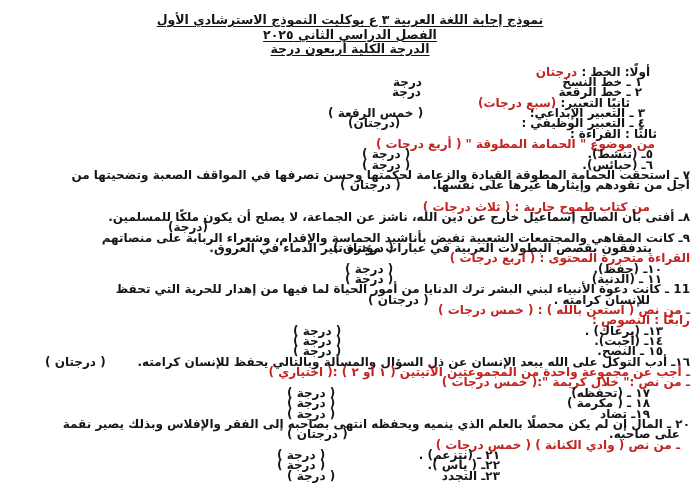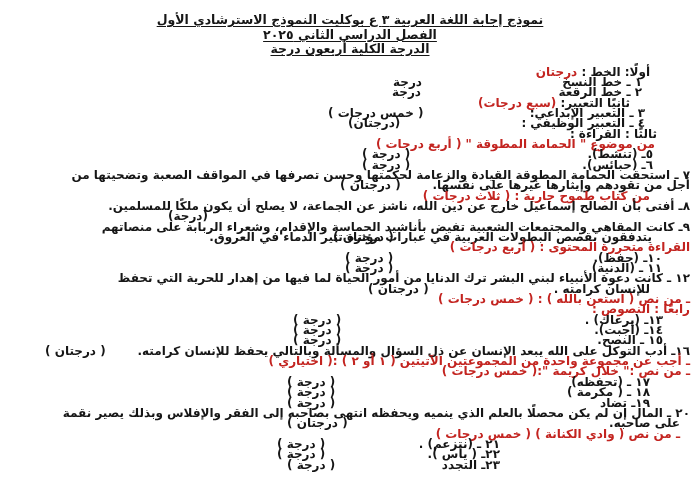--- a/index.html
+++ b/index.html
@@ -29,39 +29,39 @@
   <div class="title-block">
     <div class="t">نموذج إجابة اللغة العربية ٣ ع بوكليت النموذج الاسترشادي الأول</div>
     <div class="t">الفصل الدراسي الثاني ٢٠٢٥</div>
     <div class="t">الدرجة الكلية أربعون درجة</div>
   </div>
   <div class="content">
       <div class="row header" style="margin-right: 40px;"><span class="line-text">أولًا: الخط : </span><span class="red-part">درجتان</span></div>
       <div class="row item" style="margin-right: 48px;"><span class="line-text">١ ـ خط النسخ</span><span class="score" style="left: 393px;">درجة</span></div>
       <div class="row item" style="margin-right: 48px;"><span class="line-text">٢ ـ خط الرقعة</span><span class="score" style="left: 392px;">درجة</span></div>
       <div class="row header" style="margin-right: 60px;"><span class="line-text">ثانيًا التعبير: </span><span class="red-part">(سبع درجات)</span></div>
-      <div class="row item" style="margin-right: 45px;"><span class="line-text">٣ ـ التعبير الإبداعي:</span><span class="score" style="left: 328px;">( خمس درجات )</span></div>
+      <div class="row item" style="margin-right: 45px;"><span class="line-text">٣ ـ التعبير الإبداعي:</span><span class="score" style="left: 328px;">( خمس الرقعة )</span></div>
       <div class="row item" style="margin-right: 45px;"><span class="line-text">٤ ـ التعبير الوظيفي :</span><span class="score" style="left: 348px;">(درجتان)</span></div>
       <div class="row header" style="margin-right: 33px;"><span class="line-text">ثالثًا : القراءة :</span></div>
       <div class="row header red" style="margin-right: 35px;"><span class="line-text">من موضوع " الحمامة المطوقة " ( أربع درجات )</span></div>
       <div class="row item" style="margin-right: 37px;"><span class="line-text">٥ـ (تنشط).</span><span class="score" style="left: 362px;">( درجة )</span></div>
       <div class="row item" style="margin-right: 37px;"><span class="line-text">٦ـ (حبائس).</span><span class="score" style="left: 362px;">( درجة )</span></div>
       <div class="row para"><span class="line-text">٧ ـ استحقت الحمامة المطوقة القيادة والزعامة لحكمتها وحسن تصرفها في المواقف الصعبة وتضحيتها من</span></div>
       <div class="row item"><span class="line-text">أجل من تقودهم وإيثارها غيرها على نفسها.</span><span class="score" style="left: 340px;">( درجتان )</span></div>
-      <div class="row header red" style="margin-right: 40px;"><span class="line-text">من كتاب طموح جارية : ( ثلاث درجات )</span></div>
+      <div class="row header red" style="margin-right: 40px; margin-top: 11px;"><span class="line-text">من كتاب طموح جارية : ( ثلاث درجات )</span></div>
       <div class="row para"><span class="line-text">٨ـ أفتى بأن الصالح إسماعيل خارج عن دين الله، ناشز عن الجماعة، لا يصلح أن يكون ملكًا للمسلمين.</span></div>
       <div class="row note">
         <span class="score" style="left: 140px;">(درجة)</span>
       </div>
       <div class="row para"><span class="line-text">٩ـ كانت المقاهي والمجتمعات الشعبية تفيض بأناشيد الحماسة والإقدام، وشعراء الربابة على منصاتهم</span></div>
       <div class="row item" style="margin-right: 38px;"><span class="line-text">يتدفقون بقصص البطولات العربية في عبارات مؤثرة تثير الدماء في العروق.</span><span class="score" style="left: 333px;">( درجتان )</span></div>
       <div class="row header red"><span class="line-text">القراءة متحررة المحتوى : ( أربع درجات )</span></div>
       <div class="row item" style="margin-right: 28px;"><span class="line-text">١٠ـ (حفظ).</span><span class="score" style="left: 345px;">( درجة )</span></div>
       <div class="row item" style="margin-right: 28px;"><span class="line-text">١١ ـ (الدنية)</span><span class="score" style="left: 345px;">( درجة )</span></div>
-      <div class="row para"><span class="line-text">١٢ ـ كانت دعوة الأنبياء لبني البشر ترك الدنايا من أمور الحياة لما فيها من إهدار للحرية التي تحفظ</span></div>
+      <div class="row para"><span class="line-text">11 ـ كانت دعوة الأنبياء لبني البشر ترك الدنايا من أمور الحياة لما فيها من إهدار للحرية التي تحفظ</span></div>
       <div class="row item" style="margin-right: 40px;"><span class="line-text">للإنسان كرامته .</span><span class="score" style="left: 368px;">( درجتان )</span></div>
       <div class="row header red"><span class="line-text">ـ من نص ( استعن بالله ) : ( خمس درجات )</span></div>
       <div class="row header red"><span class="line-text">رابعًا : النصوص :</span></div>
       <div class="row item" style="margin-right: 27px;"><span class="line-text">١٣ـ (يرعاك) .</span><span class="score" style="left: 293px;">( درجة )</span></div>
       <div class="row item" style="margin-right: 27px;"><span class="line-text">١٤ـ (أجبت).</span><span class="score" style="left: 293px;">( درجة )</span></div>
       <div class="row item" style="margin-right: 27px;"><span class="line-text">١٥ ـ النصح.</span><span class="score" style="left: 293px;">( درجة )</span></div>
       <div class="row item"><span class="line-text">١٦ـ أدب التوكل على الله يبعد الإنسان عن ذل السؤال والمسألة وبالتالي يحفظ للإنسان كرامته.</span><span class="score" style="left: 45px;">( درجتان )</span></div>
       <div class="row header red"><span class="line-text">ـ أجب عن مجموعة واحدة من المجموعتين الآتيتين ( ١ أو ٢ ) :( اختياري )</span></div>
       <div class="row header red"><span class="line-text">ـ من نص :" خلال كريمة ":( خمس درجات )</span></div>
       <div class="row item" style="margin-right: 40px;"><span class="line-text">١٧ ـ (تحفظه)</span><span class="score" style="left: 287px;">( درجة )</span></div>

